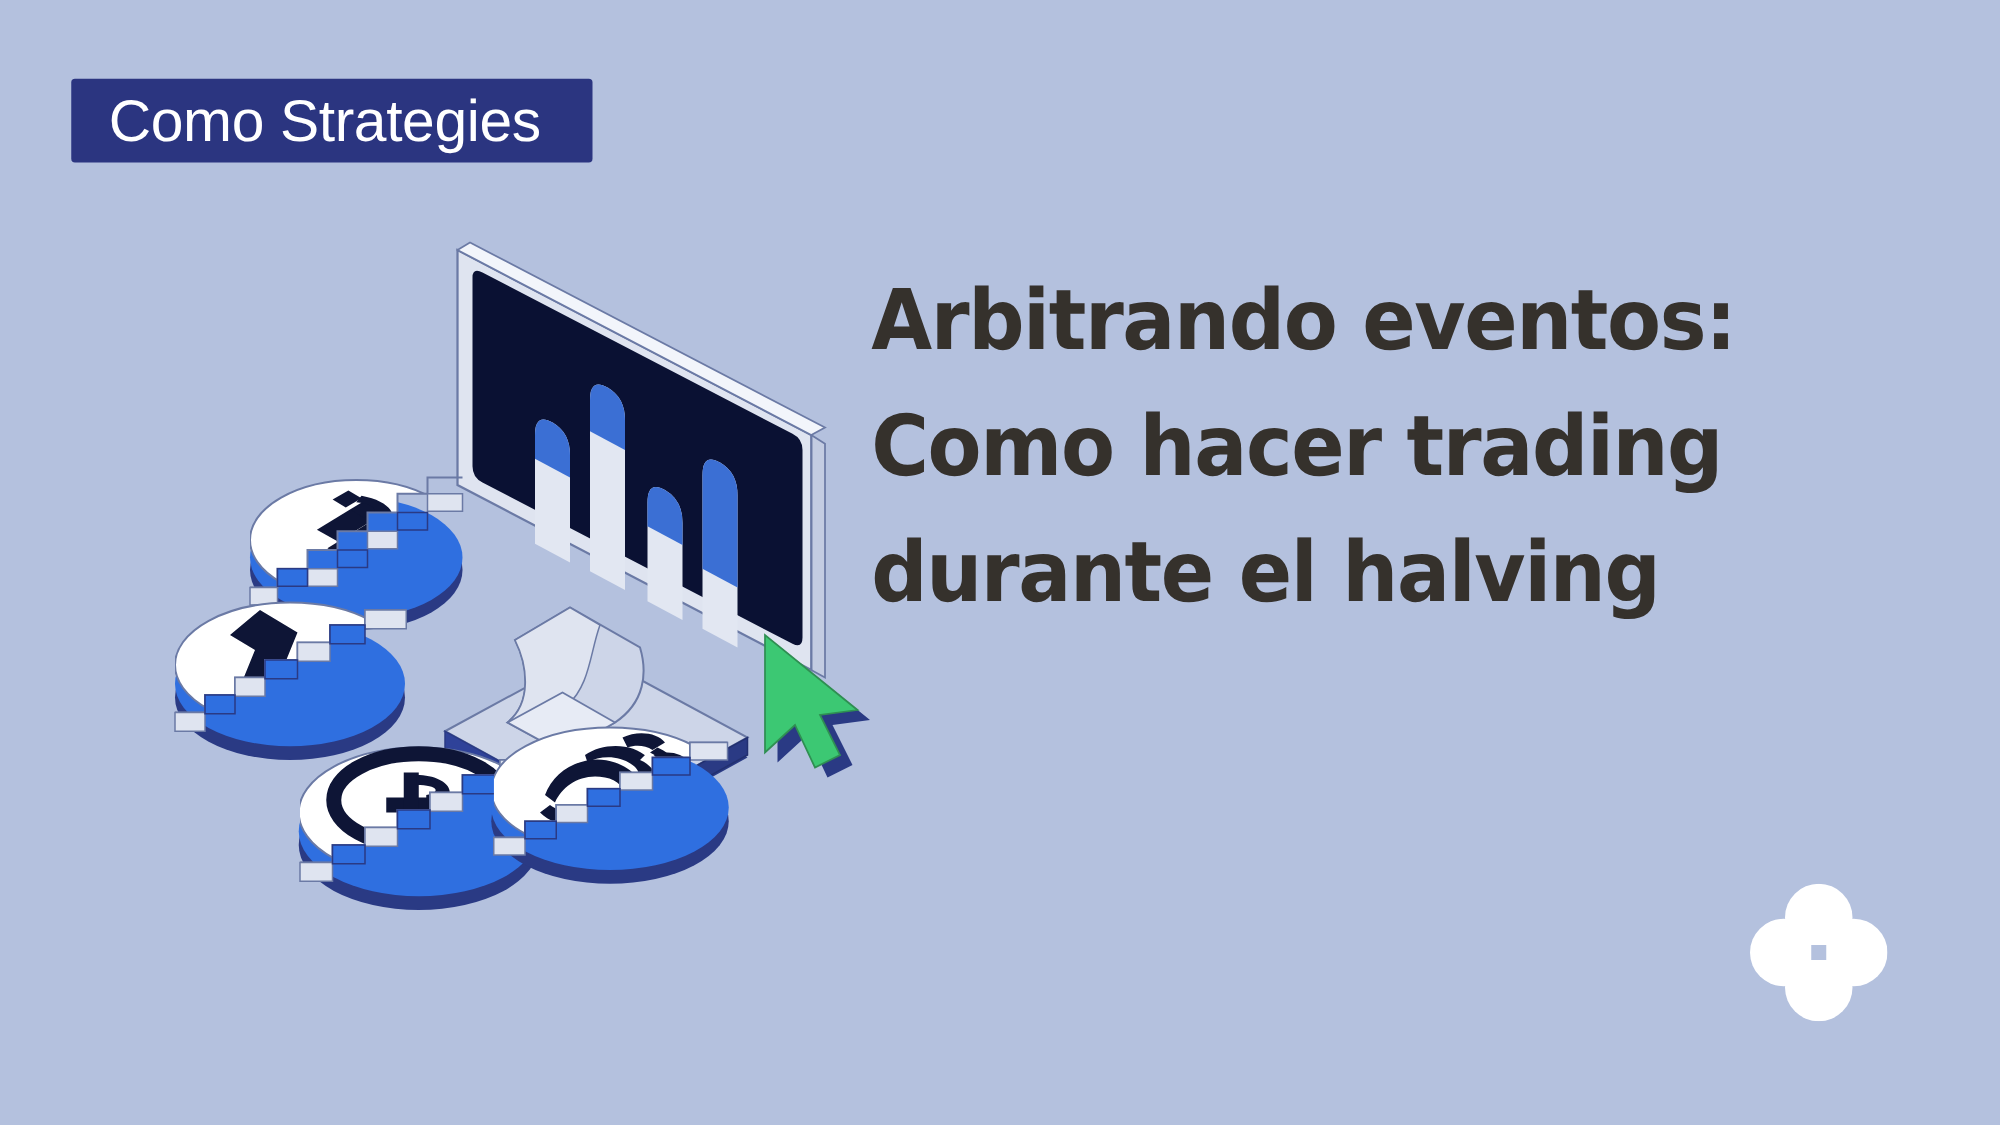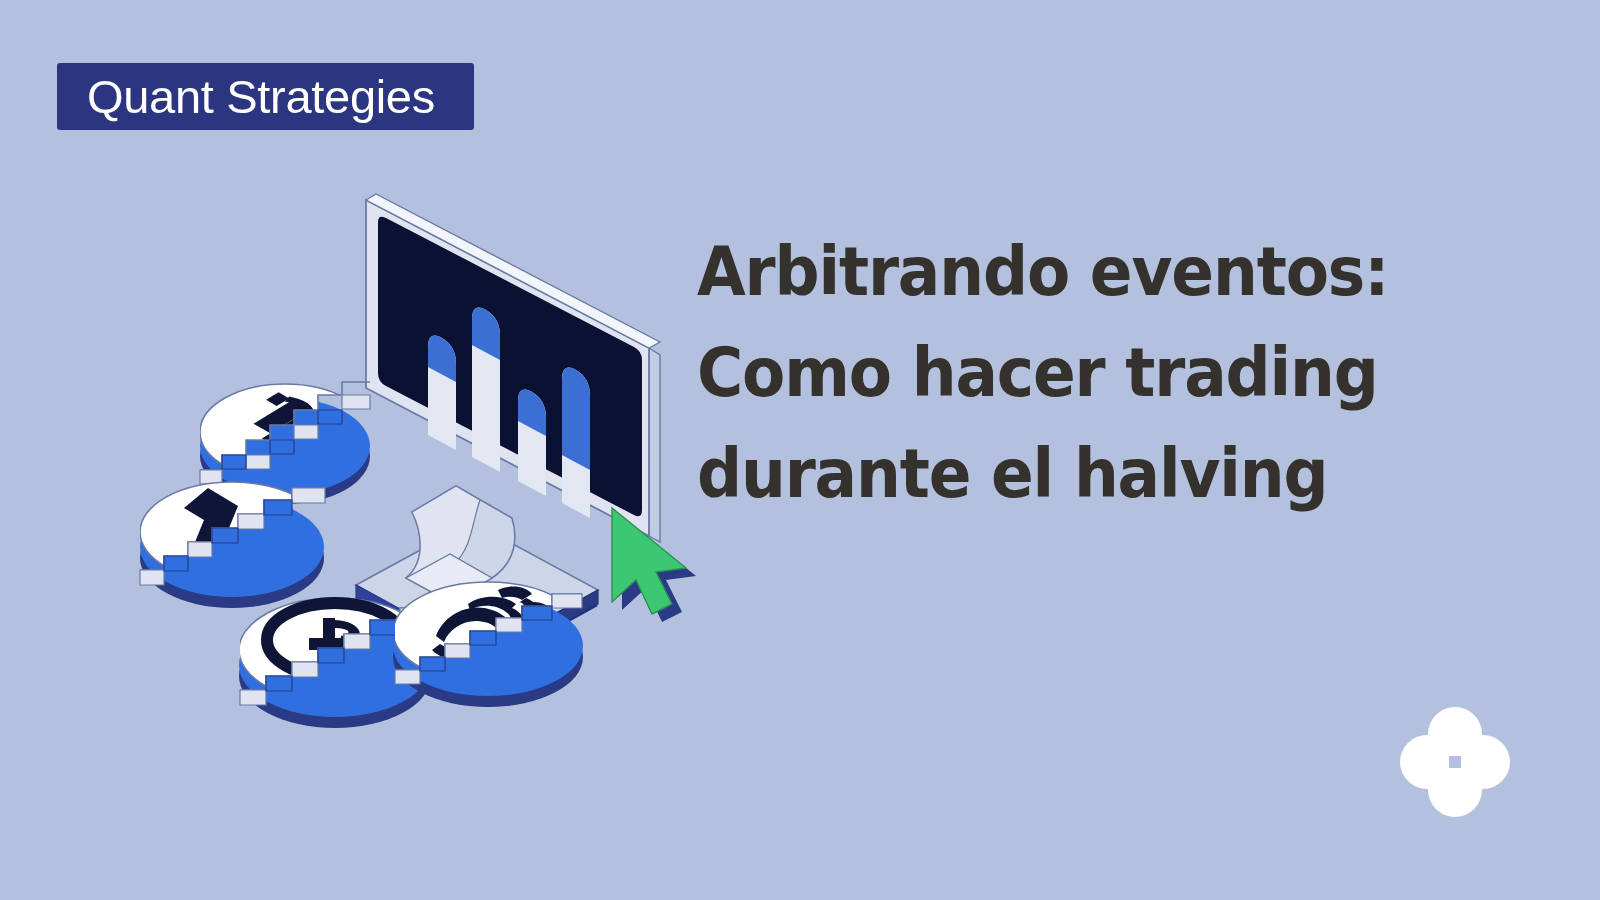--- a/index.html
+++ b/index.html
@@ -34,21 +34,21 @@
     font-size:47px;
     font-weight:400;
     letter-spacing:-0.3px;
     line-height:1;
     white-space:nowrap;
   }
 
   
   #headline {
     position:absolute;
-    left:697px; top:222px;
+    left:697px; top:206px;
     width:820px;
   }
   .headline-line {
     color:#35312c;
     font-family:"DejaVu Sans", sans-serif;
     font-size:67px;
     font-weight:bold;
     line-height:101px;
     letter-spacing:-1.2px;
     white-space:nowrap;
@@ -70,21 +70,21 @@
     left:1400px; top:707px;
     width:110px; height:110px;
   }
 </style>
 </head>
 <body>
 
 <div id="poster">
 
   <div id="brand-badge">
-    <span id="brand-badge-label">Quant Strategies</span>
+    <span id="brand-badge-label">Como Strategies</span>
   </div>
 
   <div id="headline">
     <div class="headline-line">Arbitrando eventos:</div>
     <div class="headline-line">Como hacer trading</div>
     <div class="headline-line">durante el halving</div>
   </div>
 
   <div id="illustration">
     <svg width="580" height="590" viewBox="0 0 580 590" xmlns="http://www.w3.org/2000/svg">

